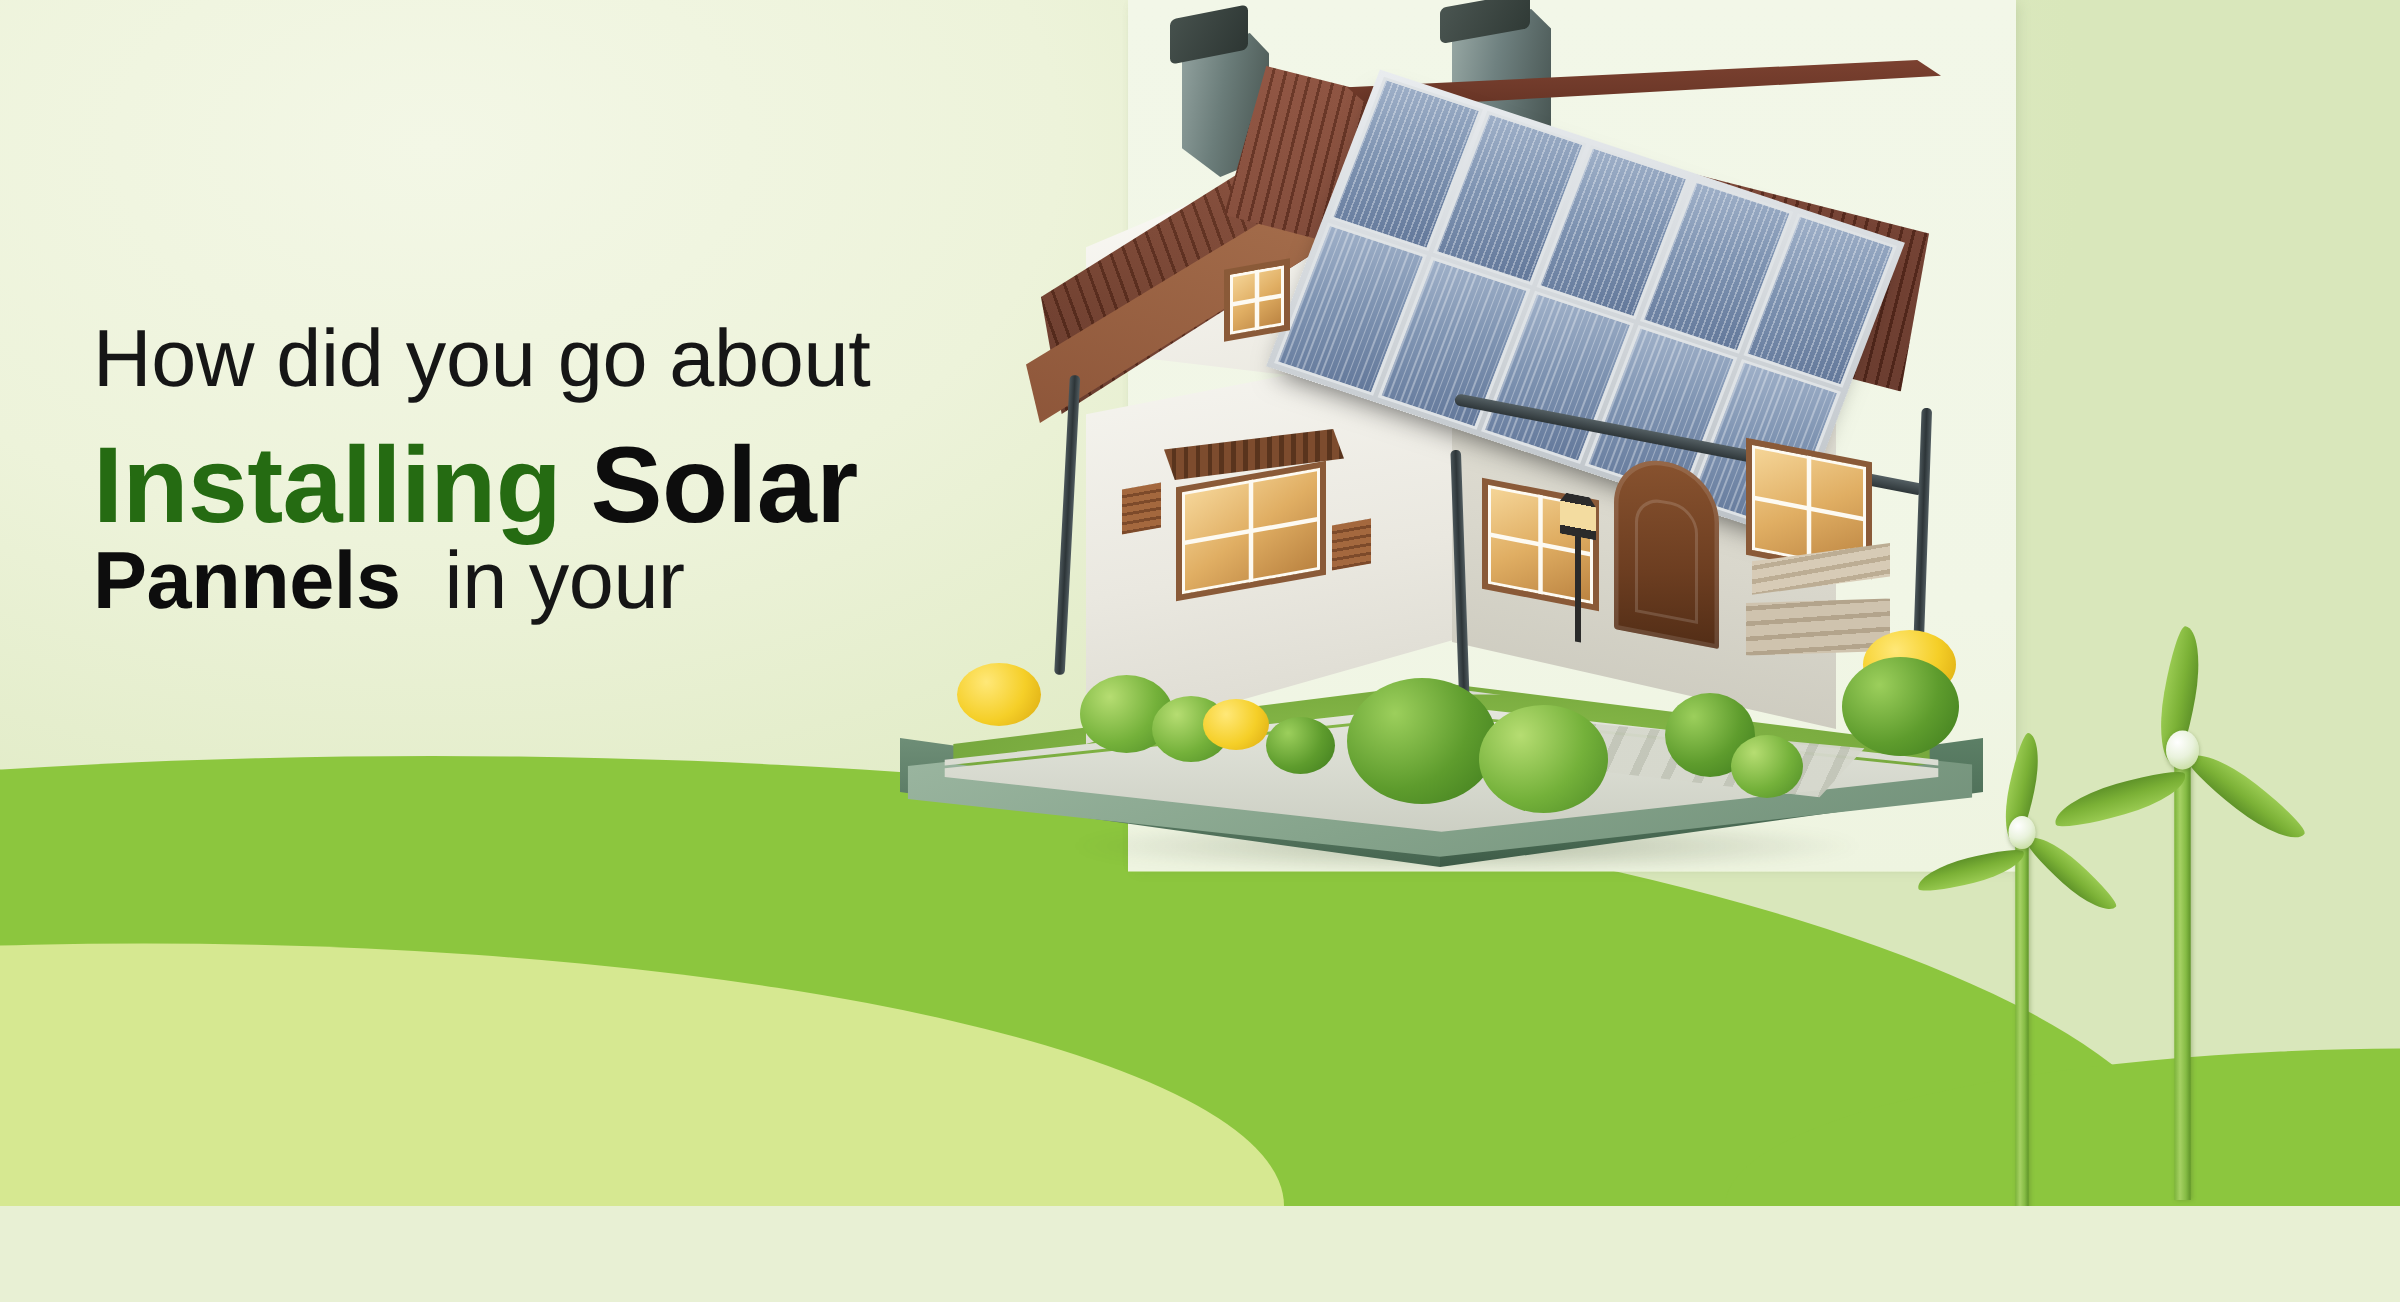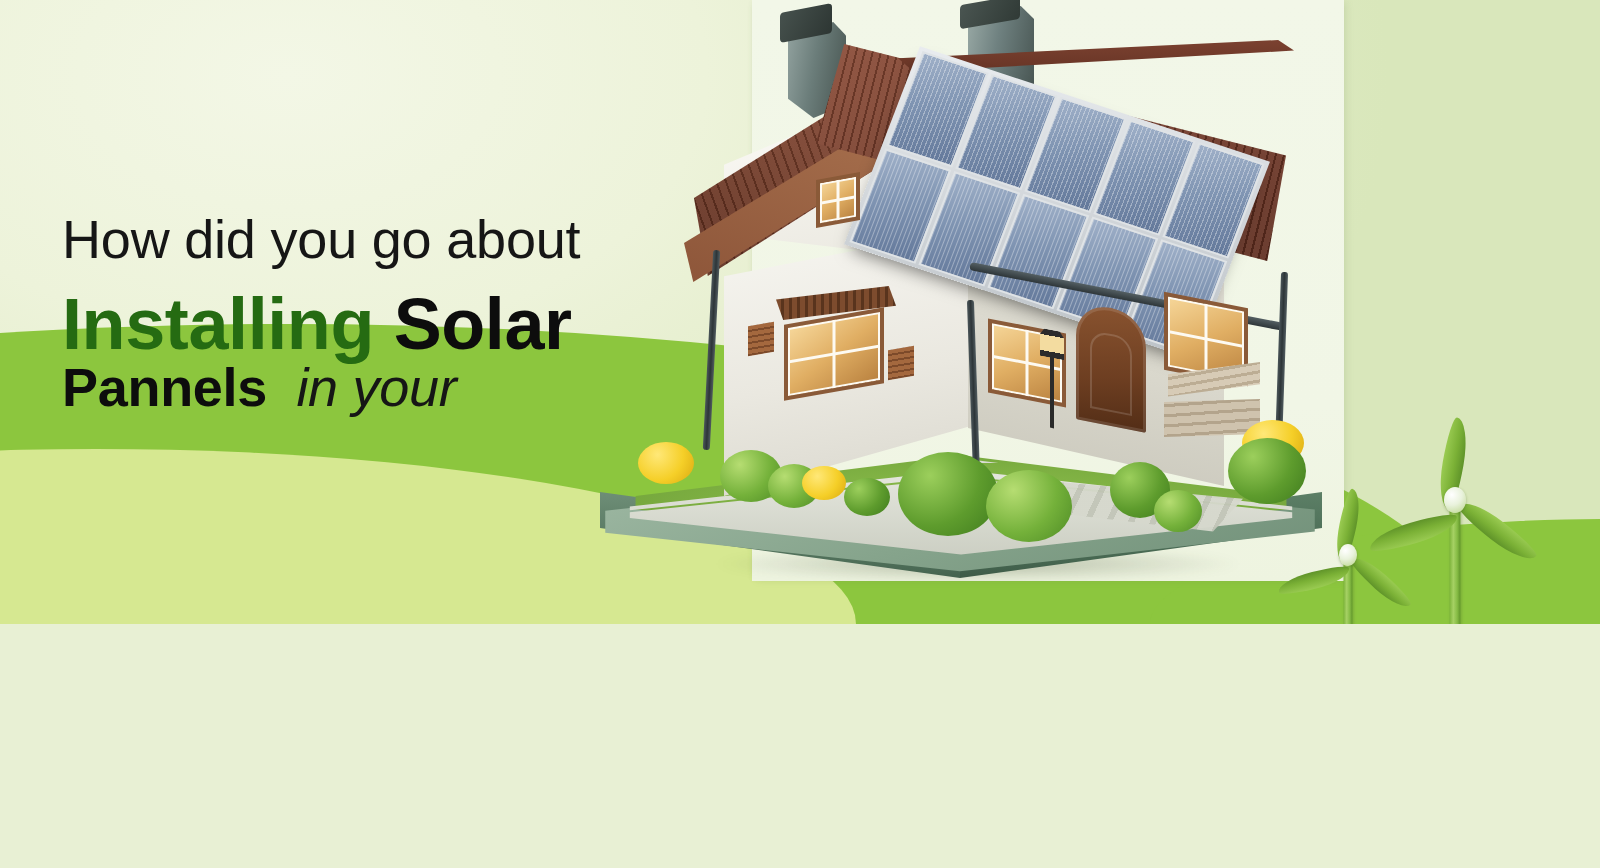--- a/index.html
+++ b/index.html
@@ -4,21 +4,21 @@
 <style>
   * { margin:0; padding:0; box-sizing:border-box; }
   html,body { width:1600px; height:868px; overflow:hidden; }
   body {
     font-family:"Liberation Sans", sans-serif;
     background:#e8f0d4;
     position:relative;
   }
   #banner {
     position:absolute; inset:0;
-    width:1600px; height:624px;
+    width:1600px; height:804px;
     overflow:hidden;
     background:
       radial-gradient(ellipse 1100px 700px at 18% 12%, #f3f7e6 0%, #edf3da 38%, #e2ecc8 68%, #d9e7bb 100%);
   }
   
   .hill { position:absolute; left:0; width:1600px; }
   #hill-bright {
     bottom:0; height:330px;
     background:#8cc63e;
     clip-path: ellipse(1180px 300px at 18% 100%);
@@ -52,21 +52,21 @@
   }
   #line2 {
     font-size:72px; font-weight:700; letter-spacing:-0.4px;
     height:74px; padding-top:14px;
   }
   #line3 {
     font-size:54px; letter-spacing:-0.3px; height:74px; padding-top:12px;
   }
   .w-green { color:#256b12; font-weight:700; }
   .w-black { color:#0d0d0d; font-weight:700; }
-  .w-light { color:#161616; font-weight:300;font-style:italic; }
+  .w-light { color:#161616; font-weight:300; }
   #homes-box {
     position:absolute; left:0; top:461px;
     width:346px; height:87px;
     background:#2d6a11;
     border-radius:0 7px 7px 0;
     box-shadow: 3px 4px 7px -3px rgba(40,60,20,.45);
     display:flex; align-items:center;
   }
   #homes-text {
     padding-left:62px;

